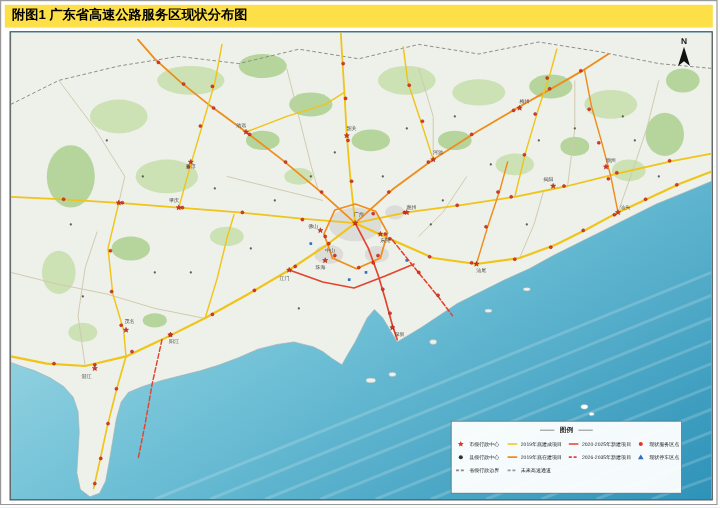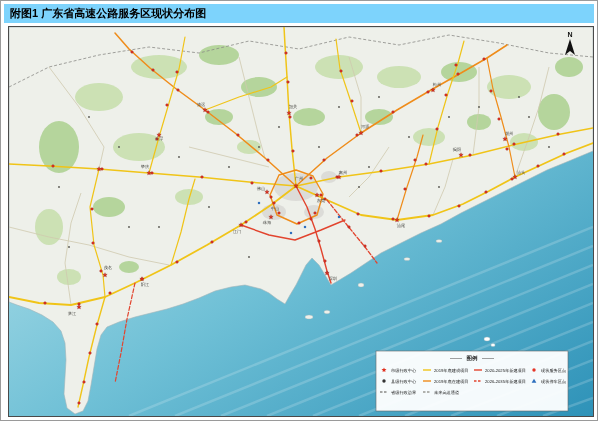--- a/index.html
+++ b/index.html
@@ -3,21 +3,21 @@
 <meta charset="utf-8">
 <style>
   html,body{margin:0;padding:0;background:#fff;}
   .page{
     position:relative;width:598px;height:421px;margin:0;
     border:1px solid #9a9a9a;background:#ffffff;box-sizing:border-box;
     font-family:"Liberation Sans","DejaVu Sans",sans-serif;overflow:hidden;
   }
   .titlebar{
     position:absolute;top:3px;left:3px;right:3px;height:19px;line-height:19px;
-    background:#7dd3fc;font-size:11px;font-weight:bold;color:#000;
+    background:#fde047;font-size:11px;font-weight:bold;color:#000;
     padding-left:6px;box-sizing:border-box;
   }
   .map-frame{
     position:absolute;left:7px;top:25px;width:584px;height:389px;
     border:1px solid #4a4a4a;box-sizing:content-box;overflow:hidden;background:#bfe4ec;
   }
   svg{display:block;}
 </style>
 </head>
 <body>

